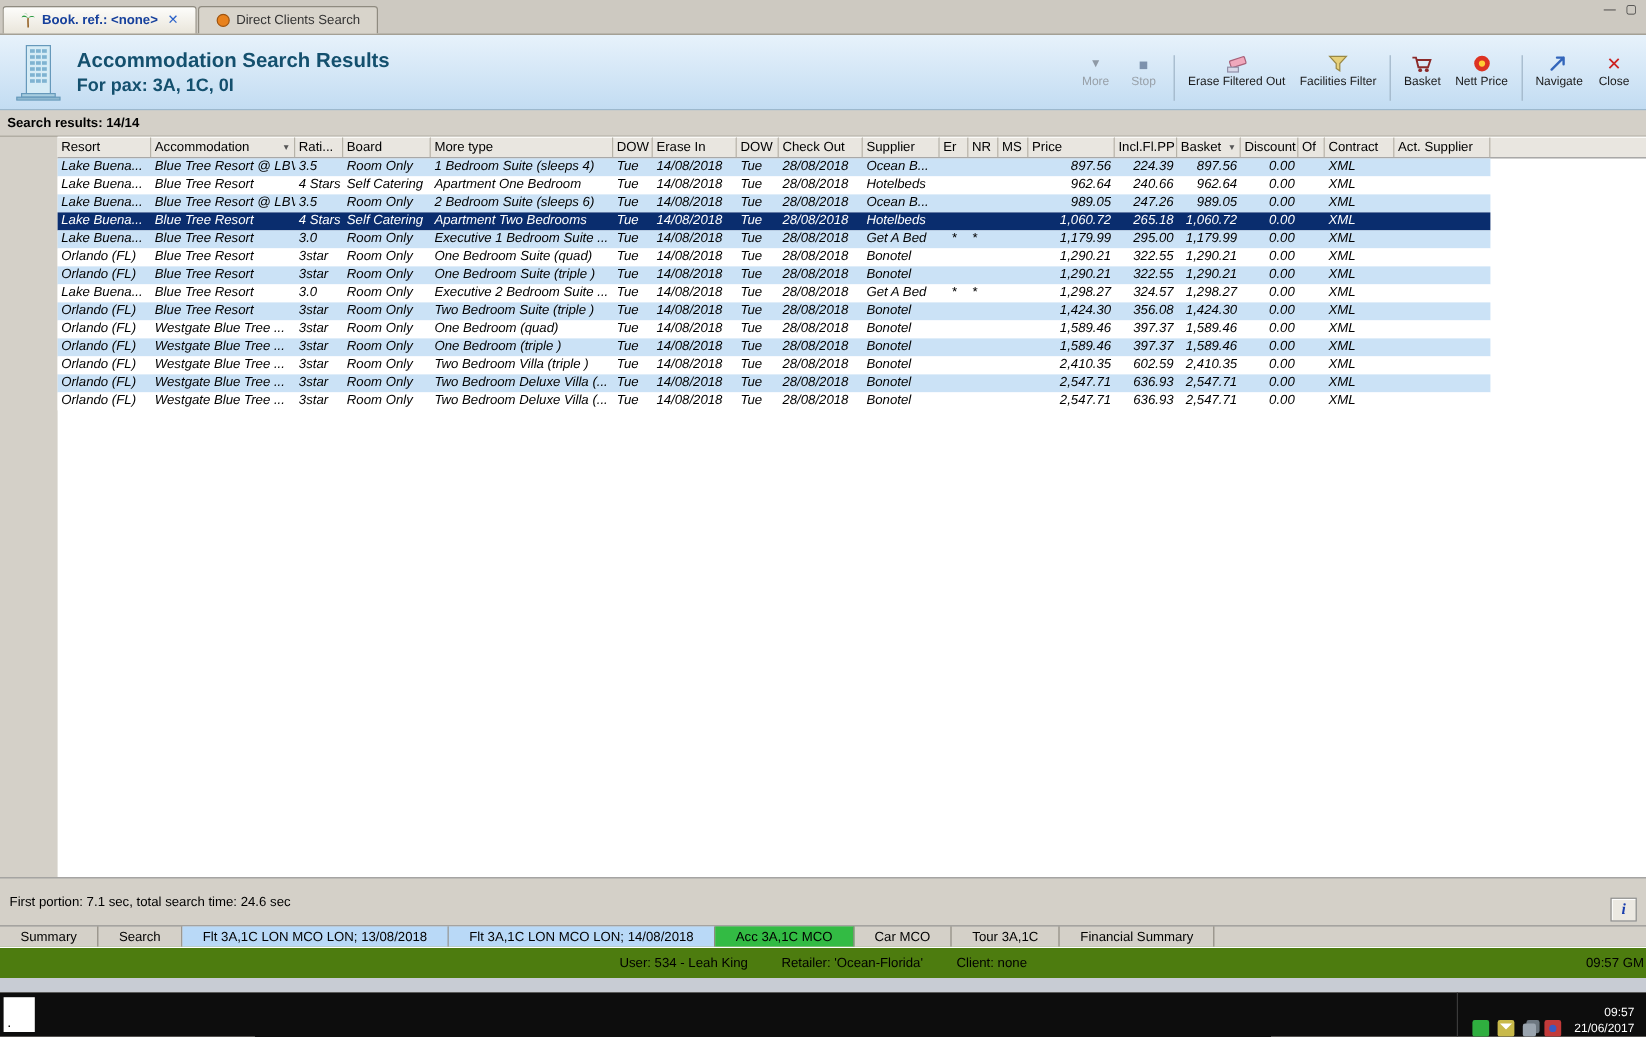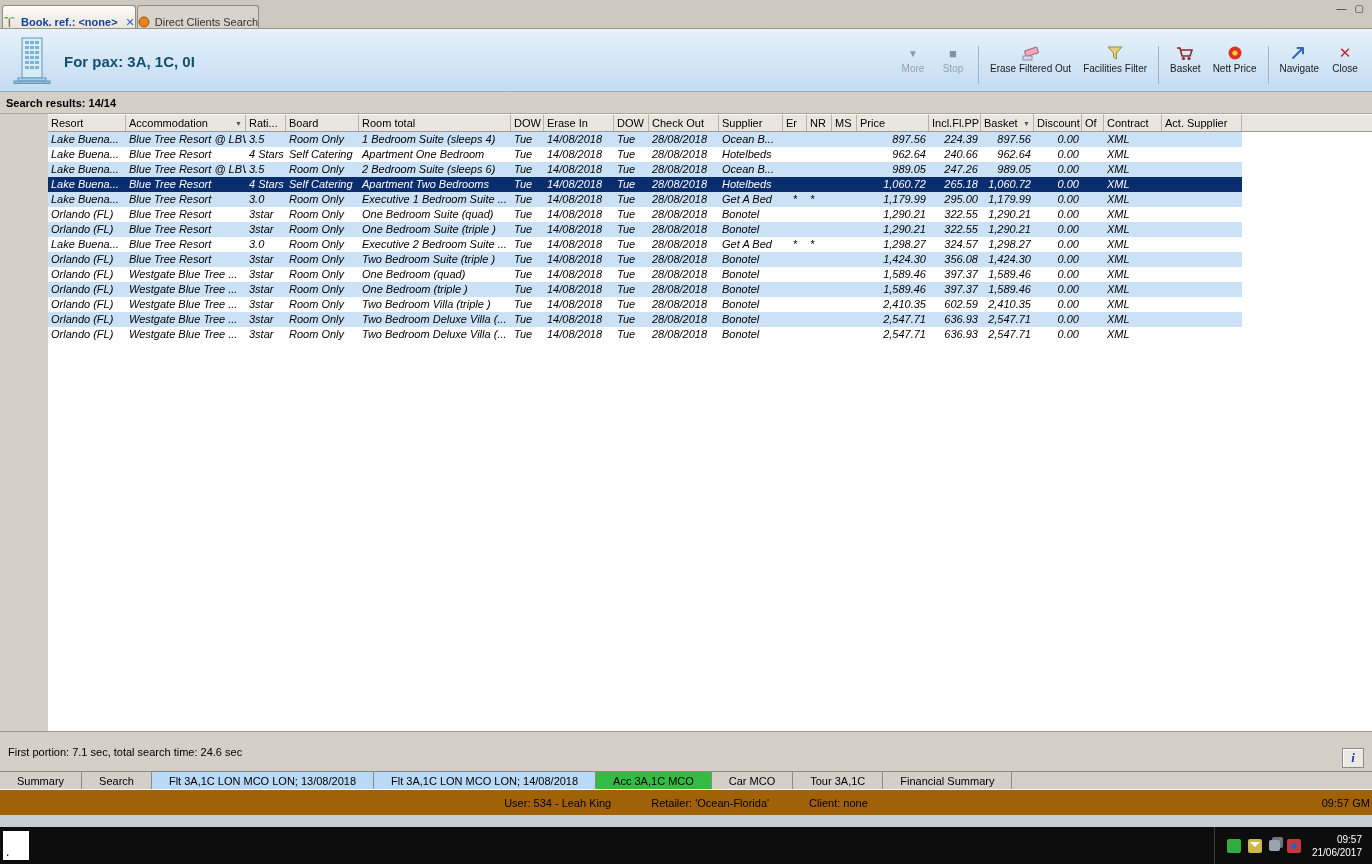--- a/index.html
+++ b/index.html
@@ -4,21 +4,21 @@
 <style>
   * { margin:0; padding:0; box-sizing:border-box; }
   html,body { background:#222; }
   .screen {
     position:relative; width:1372px; height:864px; overflow:hidden;
     background:#d4d0c8; font-family:"Liberation Sans","DejaVu Sans",sans-serif;
     font-size:11px; color:#000;
   }
   
   .wtabbar { height:29px; background:#cdc9c1; display:flex; align-items:flex-end; padding:0 0 0 2px; border-bottom:1px solid #9a9689; position:relative; }
-  .wtab { height:23px; display:flex; align-items:flex-end; gap:5px; padding:0 0; margin-right:1px;
+  .wtab { height:23px; display:flex; align-items:center; gap:5px; padding:0 14px; margin-right:1px;
           background:#d8d4cb; border:1px solid #8f8b80; border-bottom:none; border-radius:3px 3px 0 0; color:#333; cursor:default; }
   .wtab.active { background:linear-gradient(#fdfdfb,#e9e5da); color:#16409c; font-weight:bold; }
   .wtab-close { color:#2b62c9; font-weight:bold; font-size:11px; line-height:1; margin-left:3px; }
   .win-controls { position:absolute; right:8px; top:3px; display:flex; gap:8px; color:#333; font-size:10px; }
   
   .header { height:63px; background:linear-gradient(#e7f2fb,#c2dcf2); border-bottom:1px solid #8fb2cc;
             display:flex; align-items:center; padding:0 8px 0 10px; }
   .titles { margin-left:10px; }
   .title { font-size:17px; font-weight:bold; color:var(--title,#14506e); }
   .subtitle { font-size:15px; font-weight:bold; color:var(--title,#14506e); margin-top:2px; }
@@ -54,27 +54,27 @@
   .timing { position:absolute; left:8px; top:14px; }
   .info-btn { position:absolute; right:8px; bottom:3px; width:22px; height:20px; background:#ece9e2;
               border:1px solid #8a8a8a; box-shadow:inset 1px 1px 0 #fff; display:flex; align-items:center; justify-content:center;
               color:#1b3fae; font-family:"Liberation Serif",serif; font-style:italic; font-weight:bold; font-size:13px; cursor:default; }
   
   .bottom-tabs { height:18px; background:#d4d0c8; border-top:1px solid #8a8a8a; display:flex; align-items:stretch; }
   .btab { display:flex; align-items:center; padding:0 17px; border-right:1px solid #8f8b82; cursor:default; white-space:nowrap; }
   .btab.flight { background:var(--flight-tab,#b9d9f7); }
   .btab.acc { background:var(--acc-tab,#33bb44); }
   
-  .status-bar { height:26px; background:#a16207; border-top:1px solid #fff; display:flex; align-items:center; justify-content:center; gap:40px; position:relative; }
+  .status-bar { height:26px; background:#4d7c0f; border-top:1px solid #fff; display:flex; align-items:center; justify-content:center; gap:28px; position:relative; }
   .status-time { position:absolute; right:0; padding-right:2px; }
   
   .desk-gap { height:12px; background:#c8ccd4; }
   .taskbar { height:37px; background:#0d0d0d; display:flex; align-items:center; }
   .start-box { width:26px; height:29px; background:#fff; margin-left:3px; display:flex; align-items:flex-end; padding:1px 3px; color:#000; font-size:12px; cursor:default; }
-  .tray { margin-left:auto; display:flex; align-items:center; gap:7px; padding:0 10px 0 12px; border-left:1px solid #3a3a3a; height:100%; }
+  .tray { margin-left:auto; display:flex; align-items:flex-end; gap:7px; padding:0 10px 0 12px; border-left:1px solid #3a3a3a; height:100%; }
   .tray-icon { width:14px; height:14px; border-radius:2px; cursor:default; }
   .ti-chat { background:#2fae3f; }
   .ti-mail { background:#c8b94a; position:relative; }
   .ti-mail::after { content:""; position:absolute; left:2px; top:3px; border-left:5px solid transparent; border-right:5px solid transparent; border-top:5px solid #fff; }
   .ti-net { background:#9aa4ae; box-shadow:3px -3px 0 #6d7780; width:11px; height:11px; }
   .ti-audio { background:#c23a3a; position:relative; }
   .ti-audio::after { content:""; position:absolute; left:4px; top:4px; width:6px; height:6px; background:#3a5ac2; border-radius:50%; }
   .clock { color:#fff; font-size:10px; text-align:right; line-height:13px; margin-left:4px; }
 </style>
 </head>
@@ -123,20 +123,21 @@
           <rect x="20" y="25" width="4" height="3"></rect>
           <rect x="25" y="25" width="4" height="3"></rect>
         <rect x="15" y="30" width="4" height="3"></rect>
           <rect x="20" y="30" width="4" height="3"></rect>
           <rect x="25" y="30" width="4" height="3"></rect>
       </g>
       <rect x="8" y="42" width="28" height="3" fill="#a8cee0" stroke="#6699bb"></rect>
       <rect x="4" y="45" width="36" height="2.5" fill="#8fb9d0" stroke="#6699bb"></rect>
     </svg>
     <div class="titles">
+      <div class="title">Accommodation Search Results</div>
       <div class="subtitle">For pax: 3A, 1C, 0I</div>
     </div>
 
     <div class="toolbar">
       <div class="tbtn disabled">
         <span class="ticon glyph-more">▼</span>
         <span>More</span>
       </div>
       <div class="tbtn disabled">
         <span class="ticon glyph-stop">■</span>
@@ -209,21 +210,21 @@
           <span>Accommodation</span>
           <span class="col-icon">▼</span>
         </div>
         <div class="th c2">
           <span>Rati...</span>
         </div>
         <div class="th c3">
           <span>Board</span>
         </div>
         <div class="th c4">
-          <span>Room total</span>
+          <span>More type</span>
         </div>
         <div class="th c5">
           <span>DOW</span>
         </div>
         <div class="th c6">
           <span>Erase In</span>
         </div>
         <div class="th c7">
           <span>DOW</span>
         </div>

